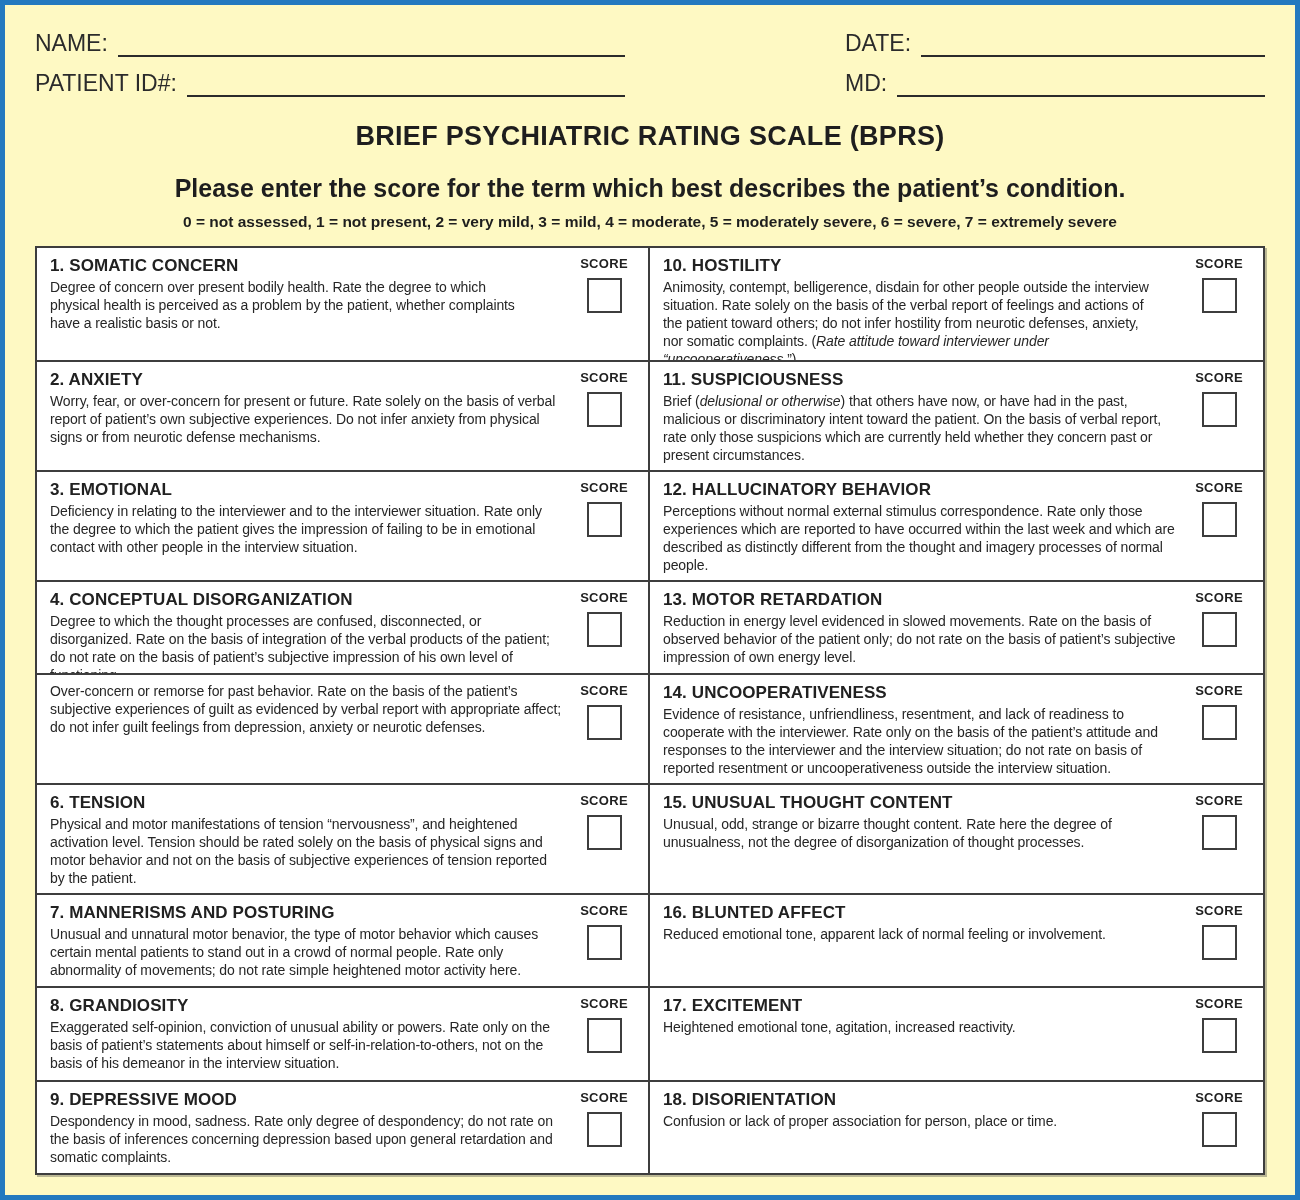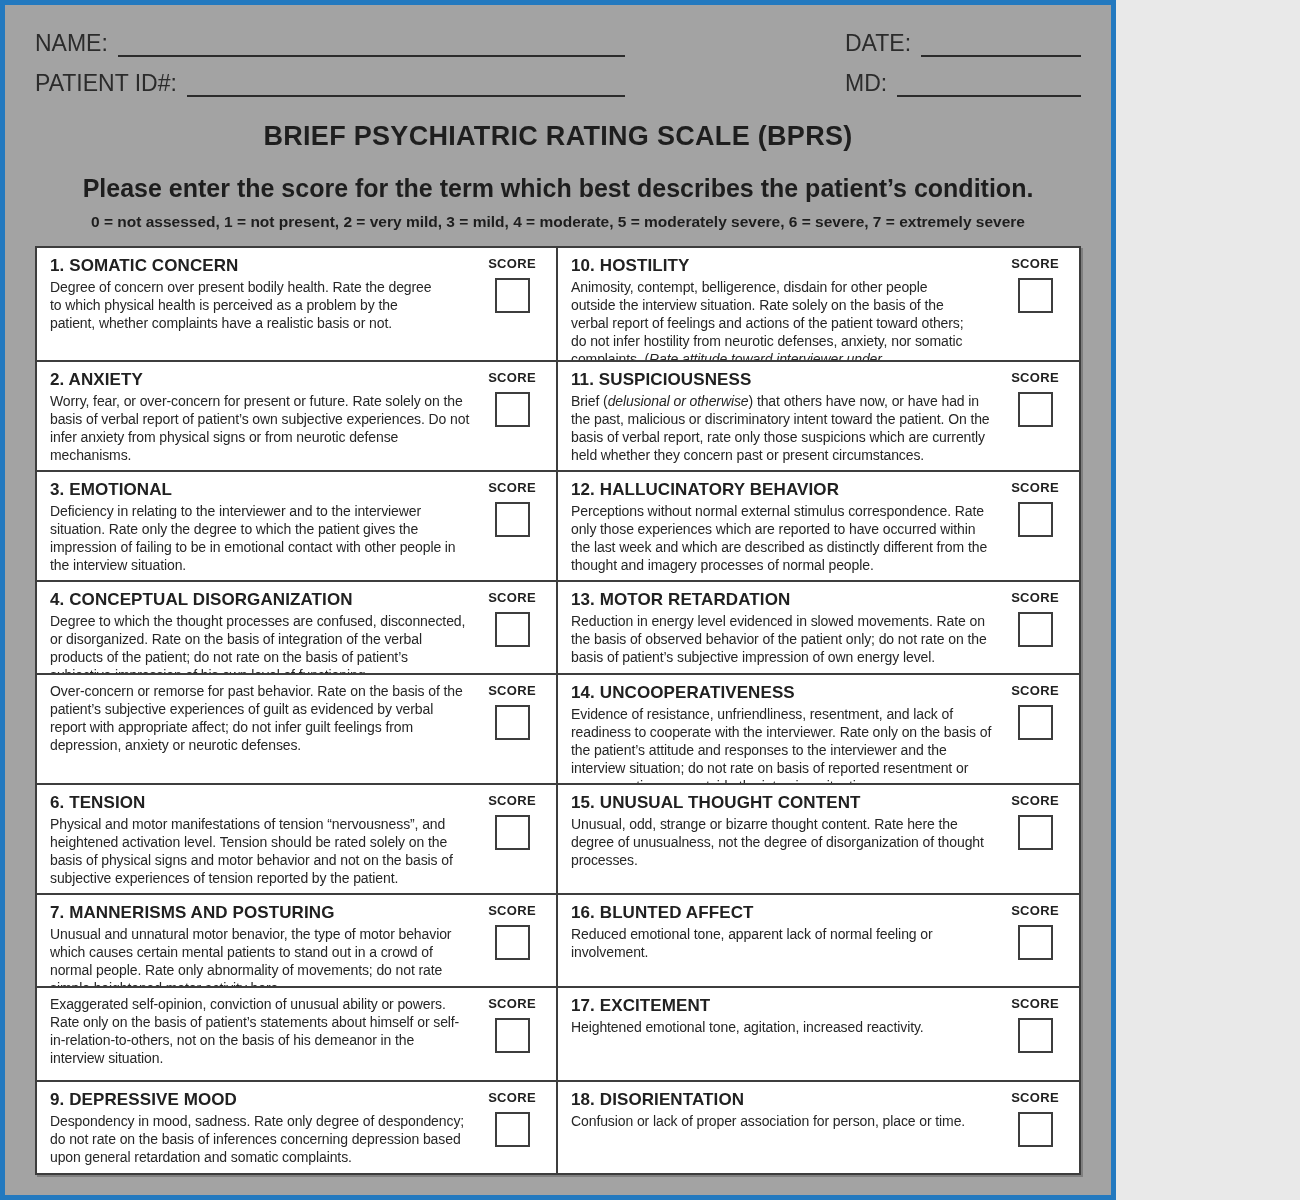--- a/index.html
+++ b/index.html
@@ -1,21 +1,21 @@
 <!DOCTYPE html>
 <html><head>
 <meta charset="utf-8">
 <style>
   html, body { margin: 0; padding: 0; background: #e9e9e9; }
   .page {
     position: relative;
-    width: 1116px;
+    width: 1300px;
     height: 1200px;
     box-sizing: border-box;
-    background: #a3a3a3;
+    background: #fef9c3;
     border: 5px solid #2379bf;
     font-family: "Liberation Sans", sans-serif;
     color: #232323;
     overflow: hidden;
   }
   .content { padding: 0 30px; }
 
   
   .header-fields { padding-top: 24px; }
   .field-row { display: flex; margin-bottom: 12px; }
@@ -220,20 +220,21 @@
             <div class="item-title">7. MANNERISMS AND POSTURING</div>
             <div class="item-desc"><span>Unusual and unnatural motor benavior, the type of motor behavior which causes certain mental patients to stand out in a crowd of normal people. Rate only abnormality of movements; do not rate simple heightened motor activity here.</span></div>
           </div>
           <div class="score-col">
             <div class="score-label">SCORE</div>
             <div class="score-box"></div>
           </div>
         </div>
         <div class="cell col-left">
           <div class="cell-text">
+            <div class="item-title">8. GRANDIOSITY</div>
             <div class="item-desc"><span>Exaggerated self-opinion, conviction of unusual ability or powers. Rate only on the basis of patient’s statements about himself or self-in-relation-to-others, not on the basis of his demeanor in the interview situation.</span></div>
           </div>
           <div class="score-col">
             <div class="score-label">SCORE</div>
             <div class="score-box"></div>
           </div>
         </div>
         <div class="cell col-left">
           <div class="cell-text">
             <div class="item-title">9. DEPRESSIVE MOOD</div>

